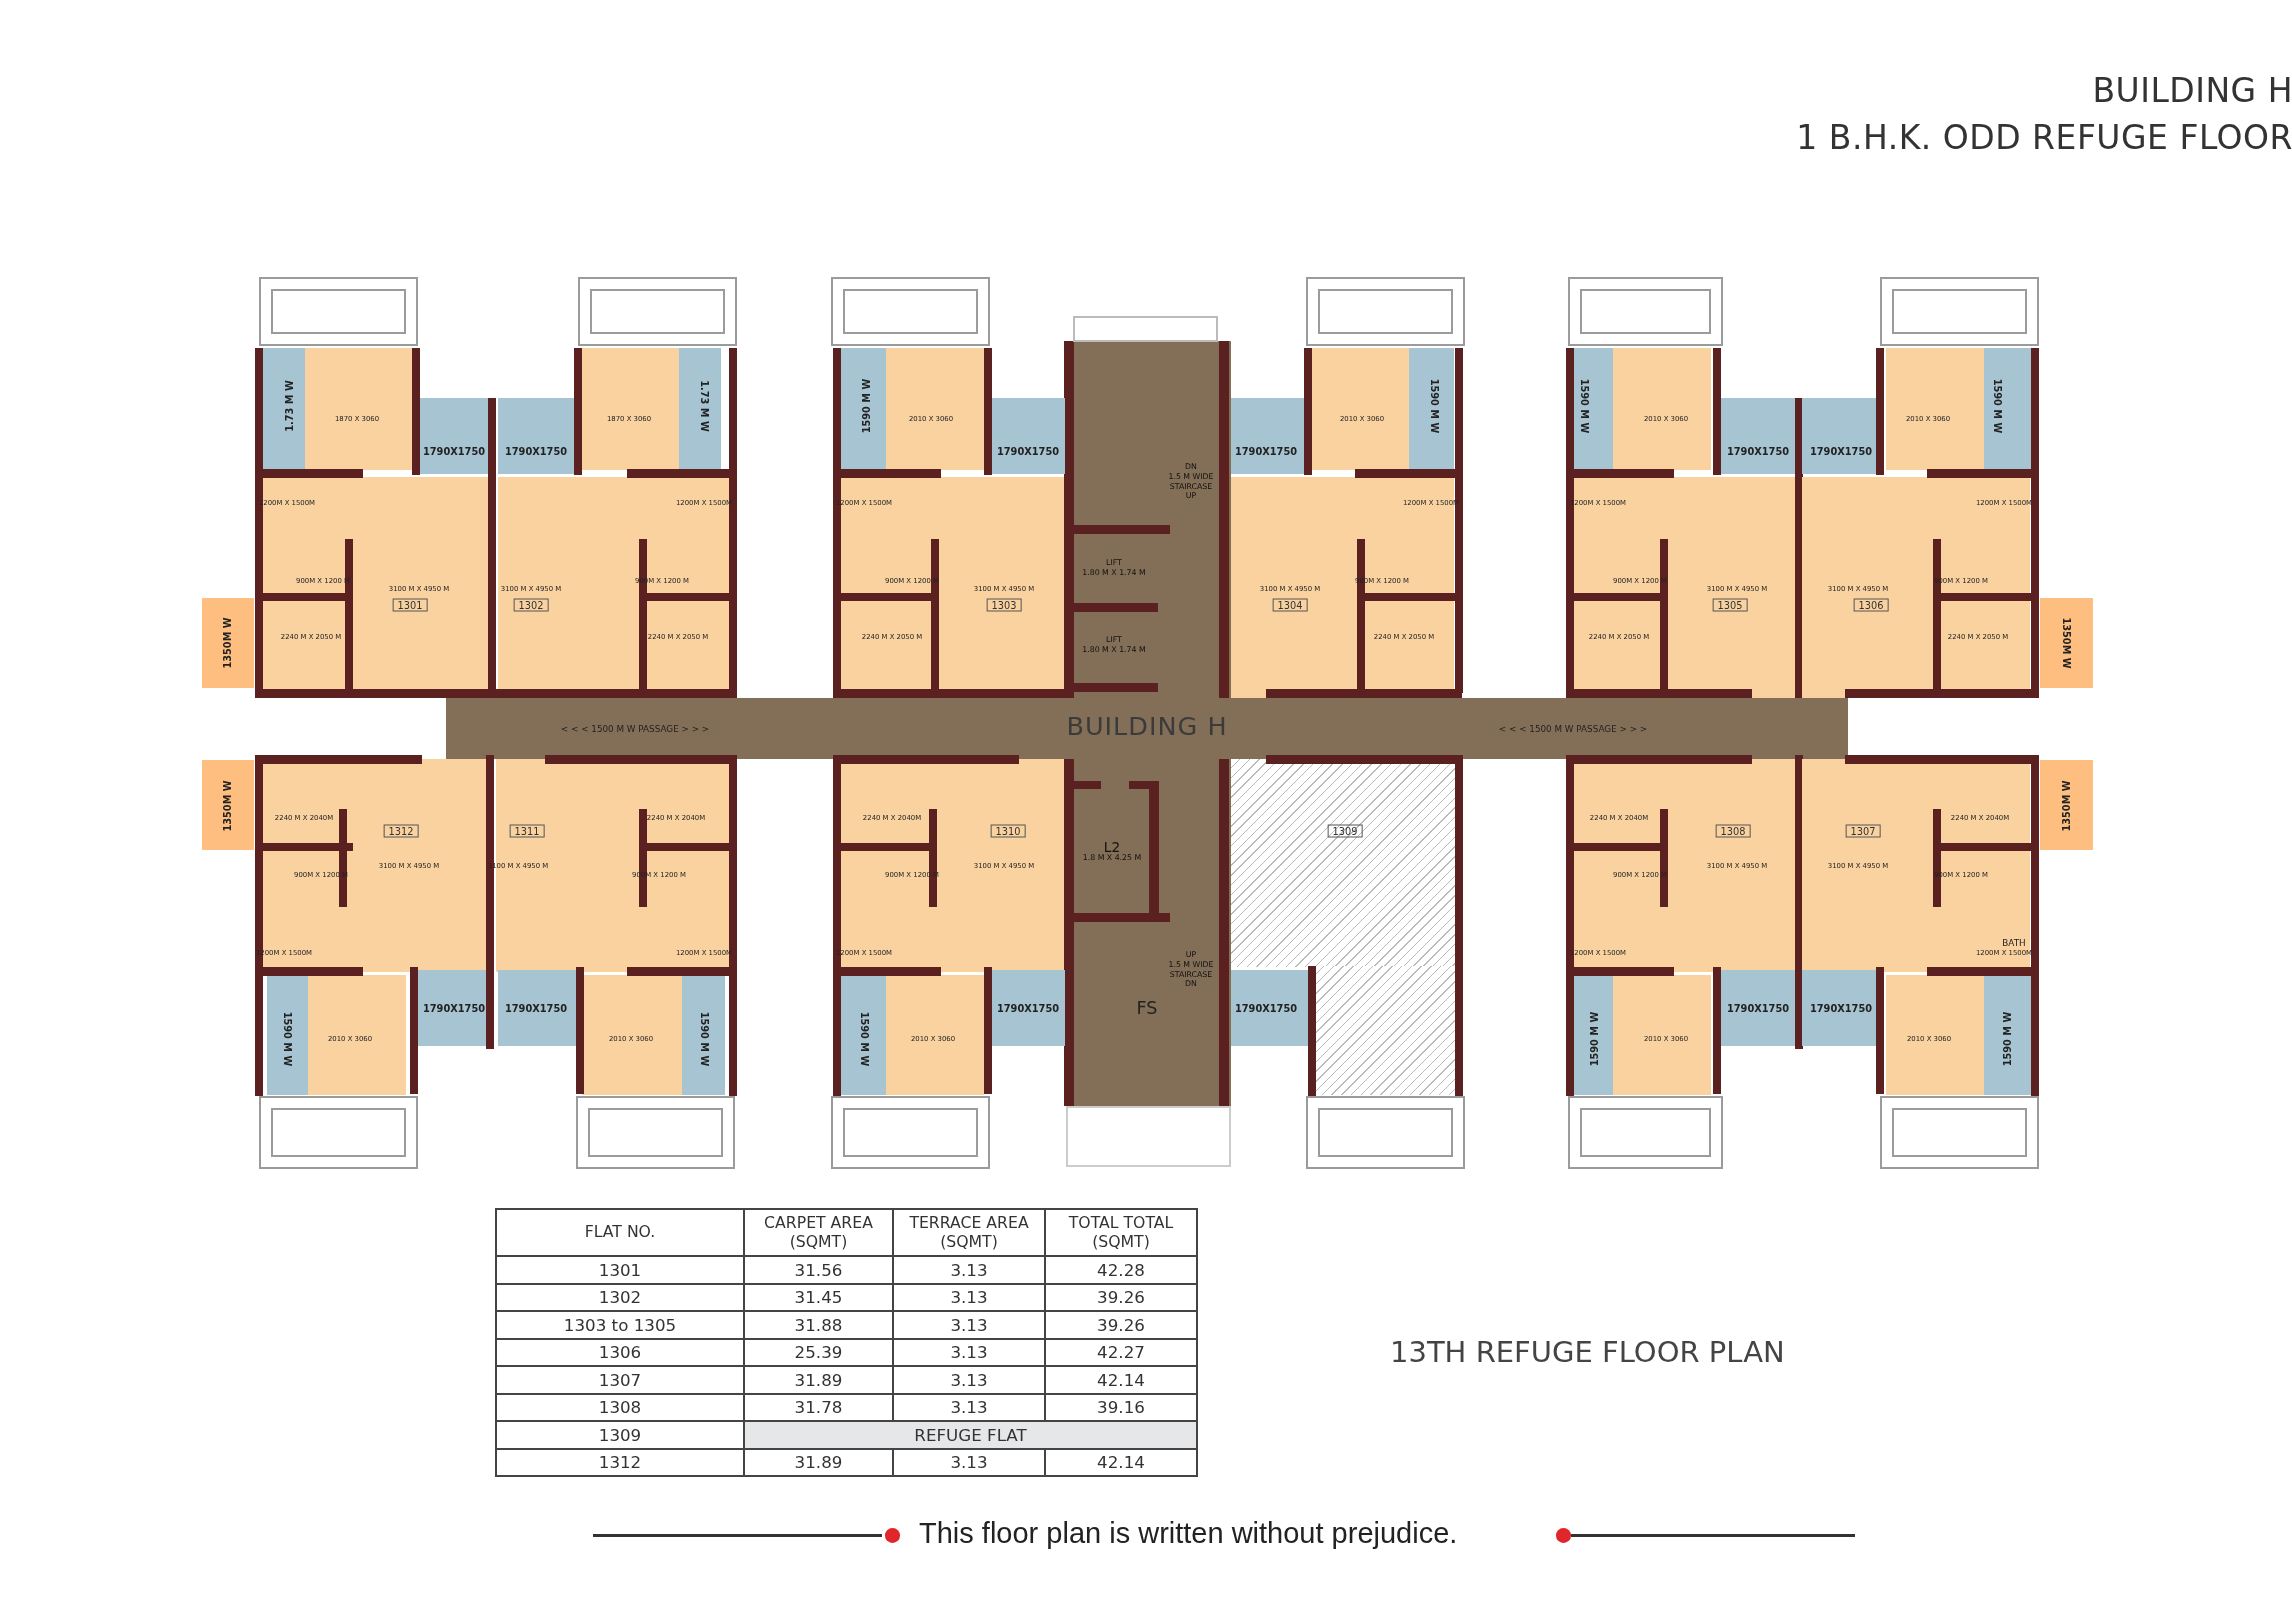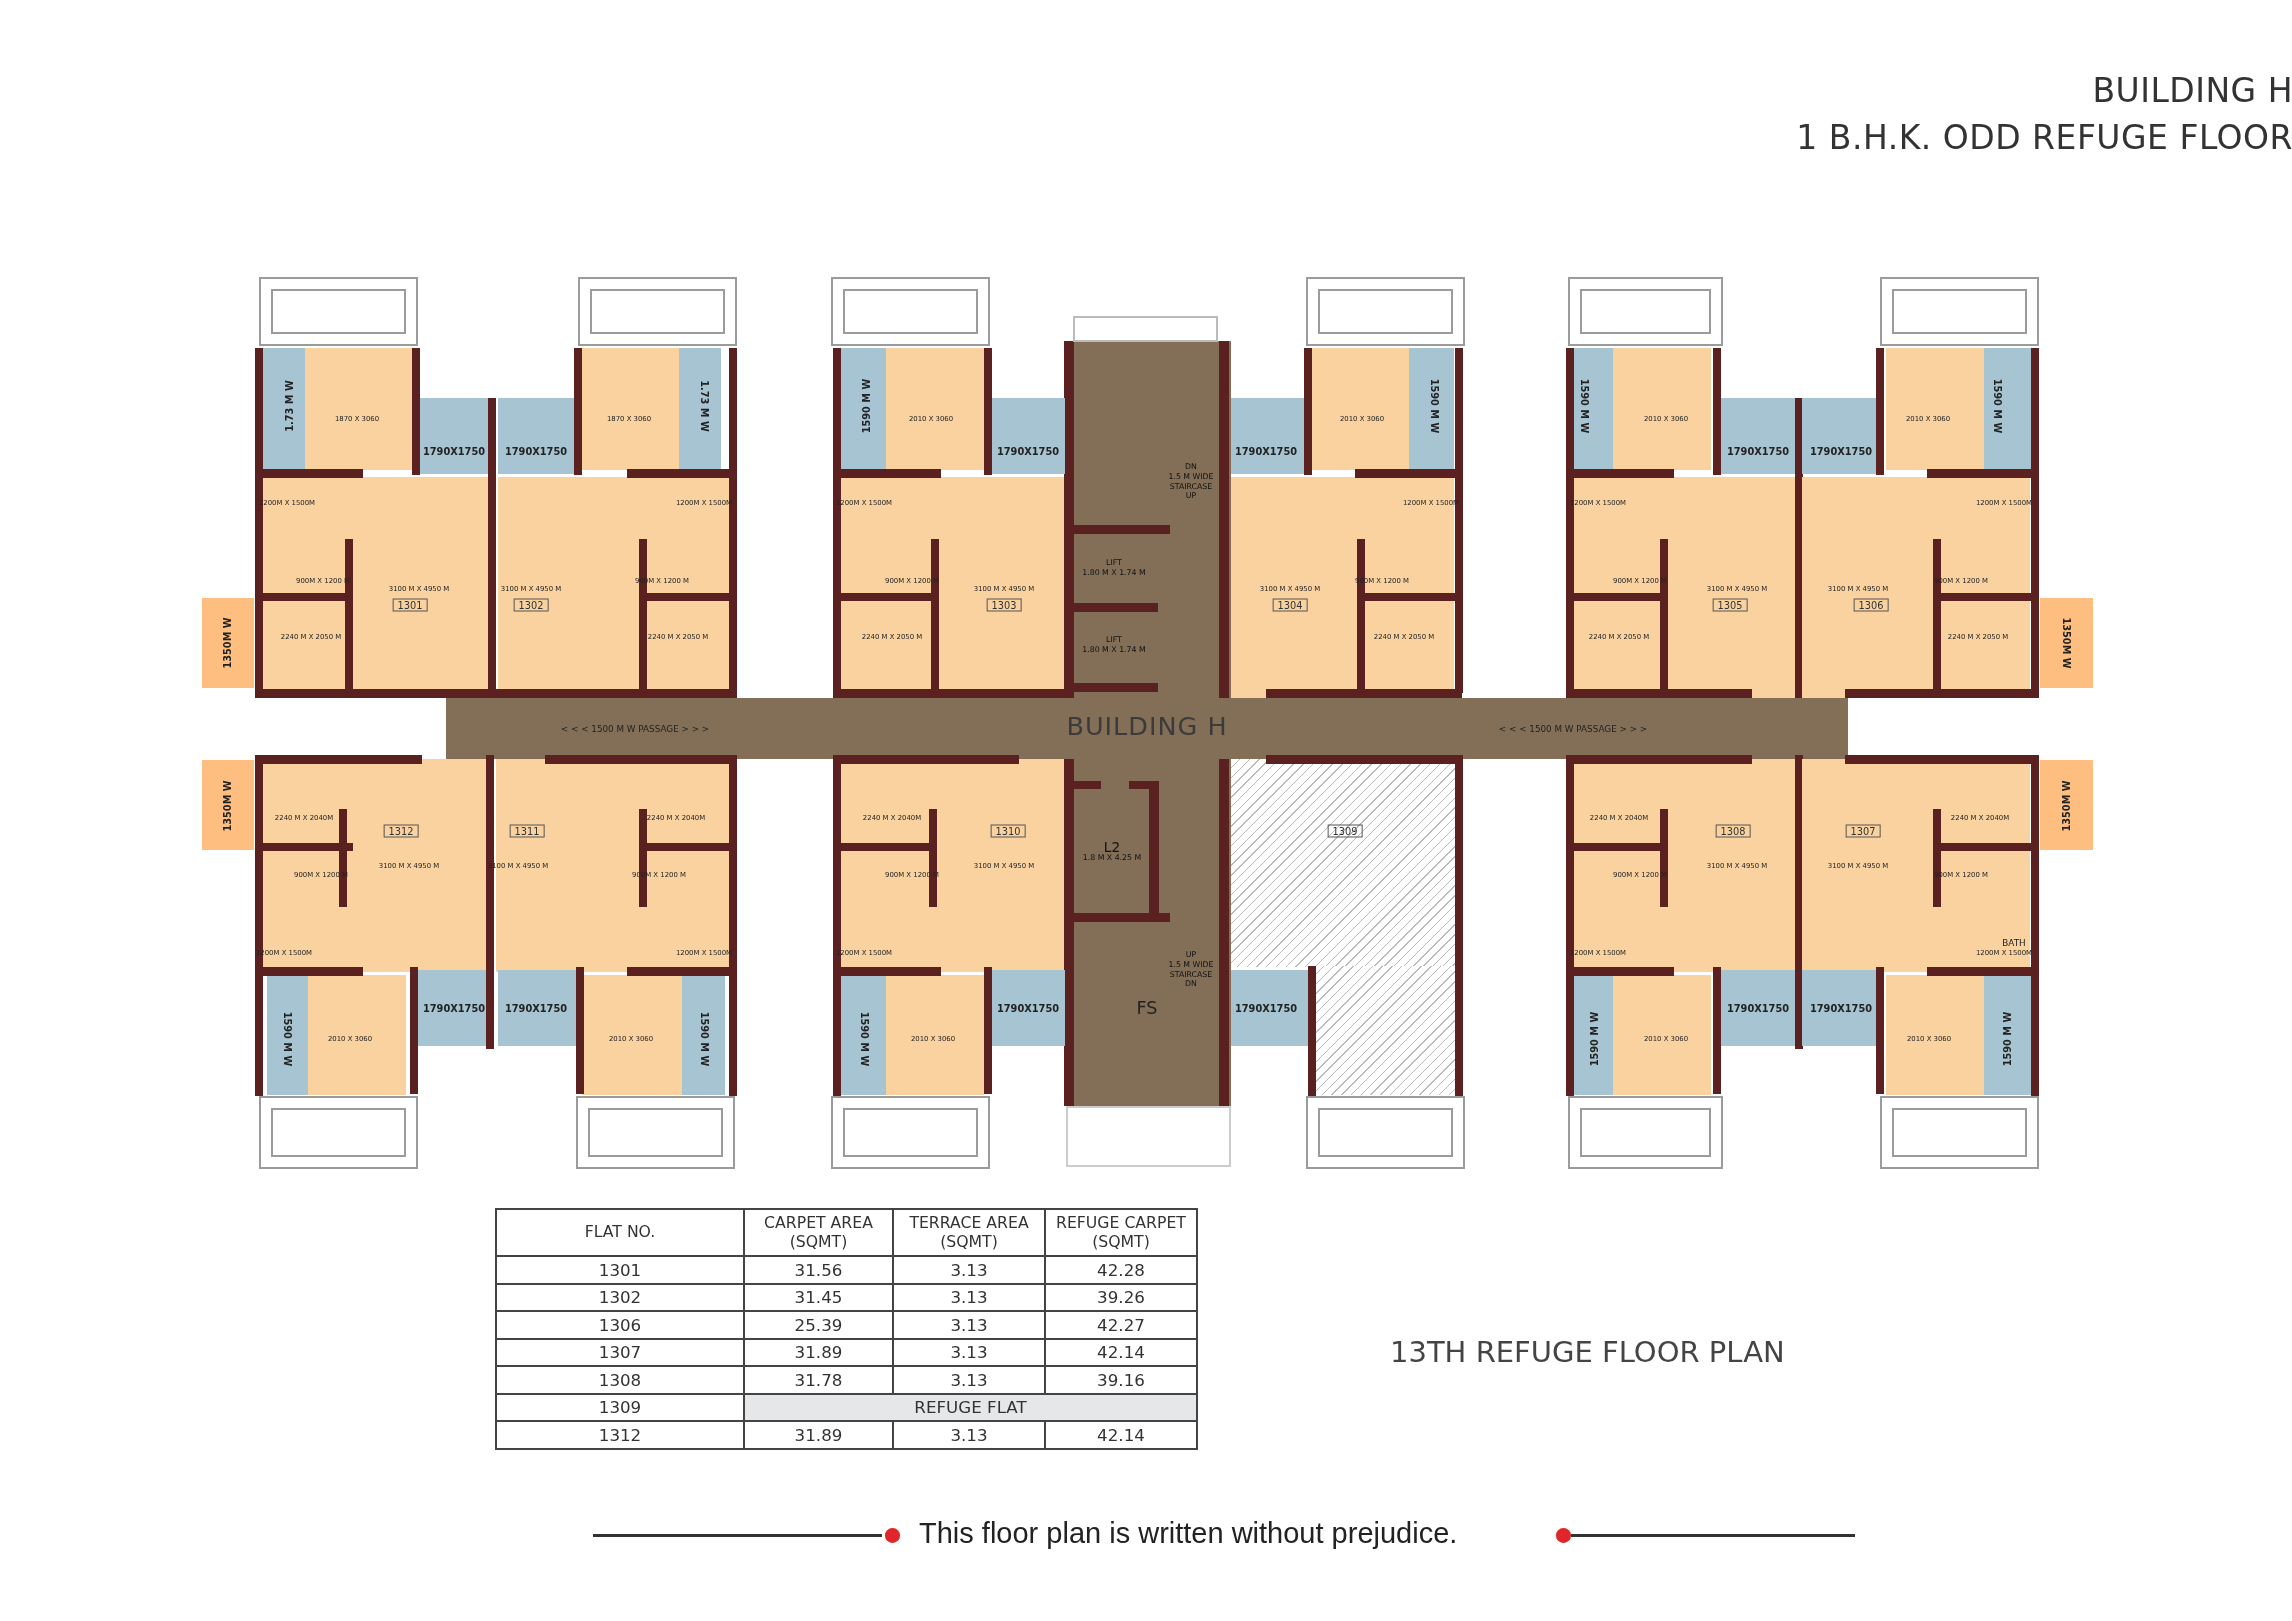--- a/index.html
+++ b/index.html
@@ -331,33 +331,39 @@
   <div class="lbl" style="left:1929px;top:1039px;">2010 X 3060</div>
   <div class="lbl vertl" style="left:2007px;top:1039px;">1590 M W</div>
 </div>
 
 <table class="area">
   <thead>
     <tr>
       <th style="width:246px;"><span>FLAT NO.</span></th>
       <th style="width:147px;"><span>CARPET AREA</span><br><span>(SQMT)</span></th>
       <th style="width:150px;"><span>TERRACE AREA</span><br><span>(SQMT)</span></th>
-      <th style="width:150px;"><span>REFUGE CARPET</span><br><span>(SQMT)</span></th>
+      <th style="width:150px;"><span>TOTAL TOTAL</span><br><span>(SQMT)</span></th>
     </tr>
   </thead>
   <tbody>
     <tr>
         <td>1301</td>
         <td>31.56</td>
         <td>3.13</td>
         <td>42.28</td>
       </tr>
     <tr>
         <td>1302</td>
         <td>31.45</td>
+        <td>3.13</td>
+        <td>39.26</td>
+      </tr>
+    <tr>
+        <td>1303 to 1305</td>
+        <td>31.88</td>
         <td>3.13</td>
         <td>39.26</td>
       </tr>
     <tr>
         <td>1306</td>
         <td>25.39</td>
         <td>3.13</td>
         <td>42.27</td>
       </tr>
     <tr>

